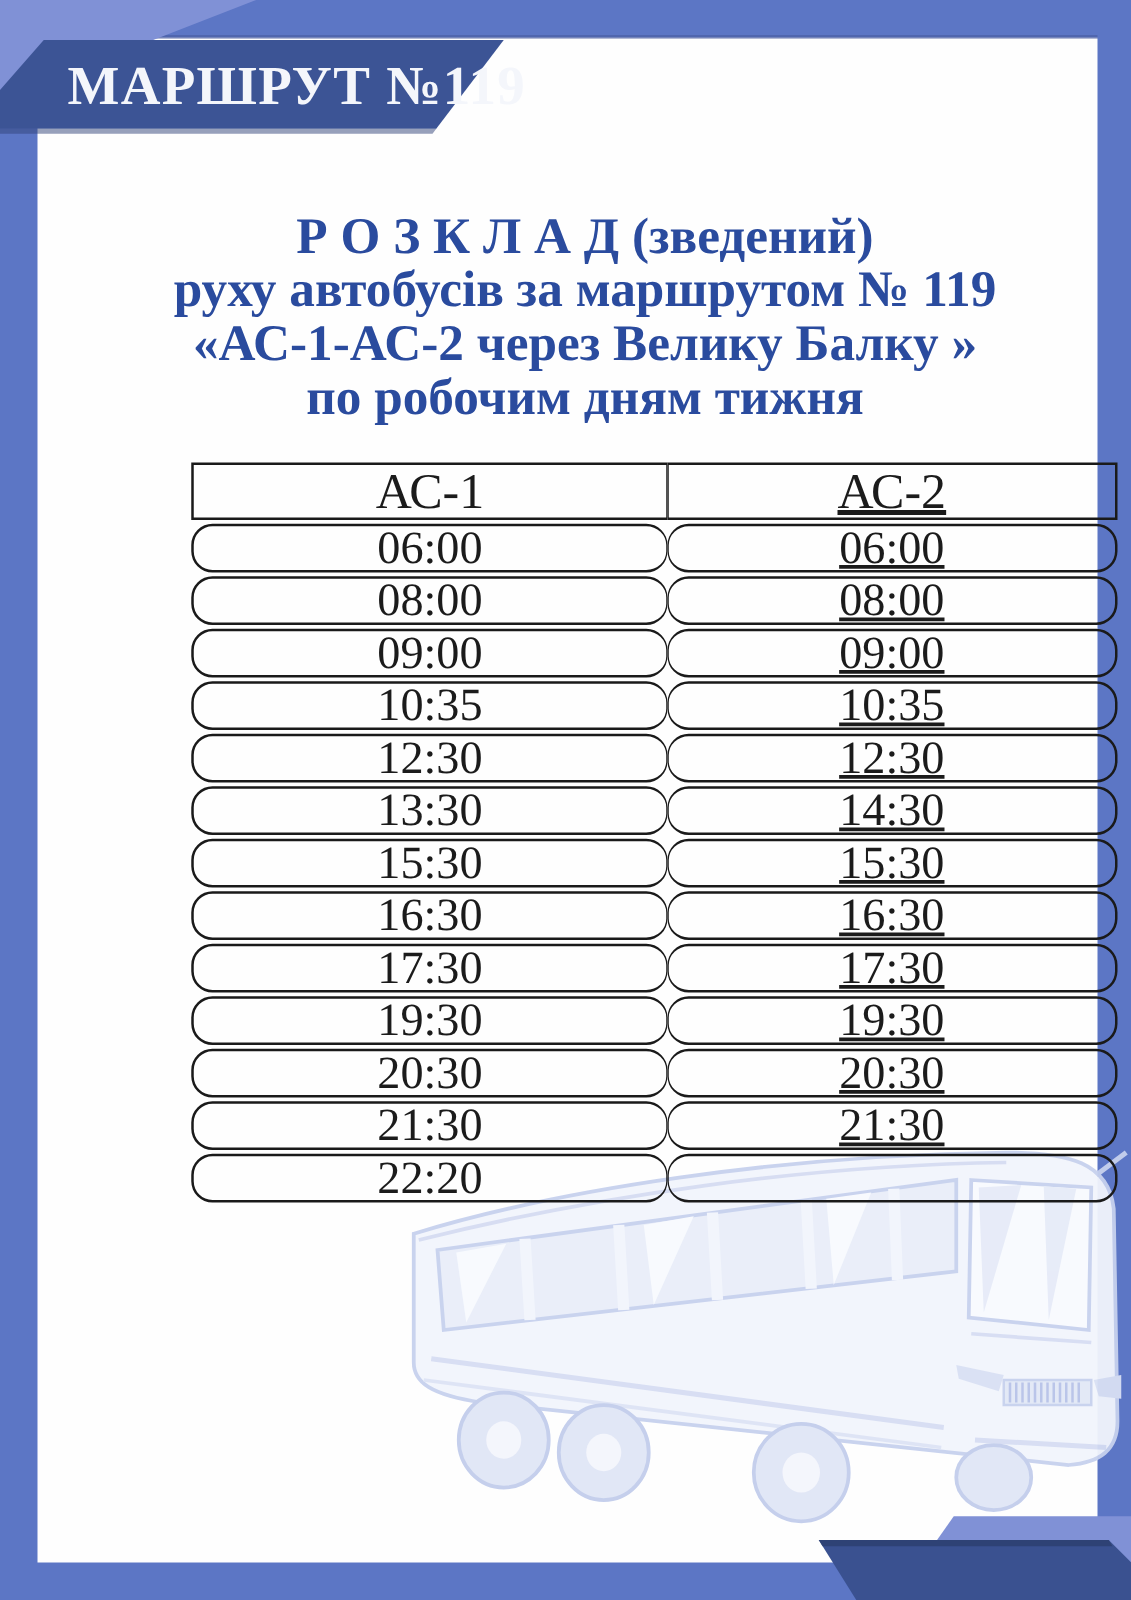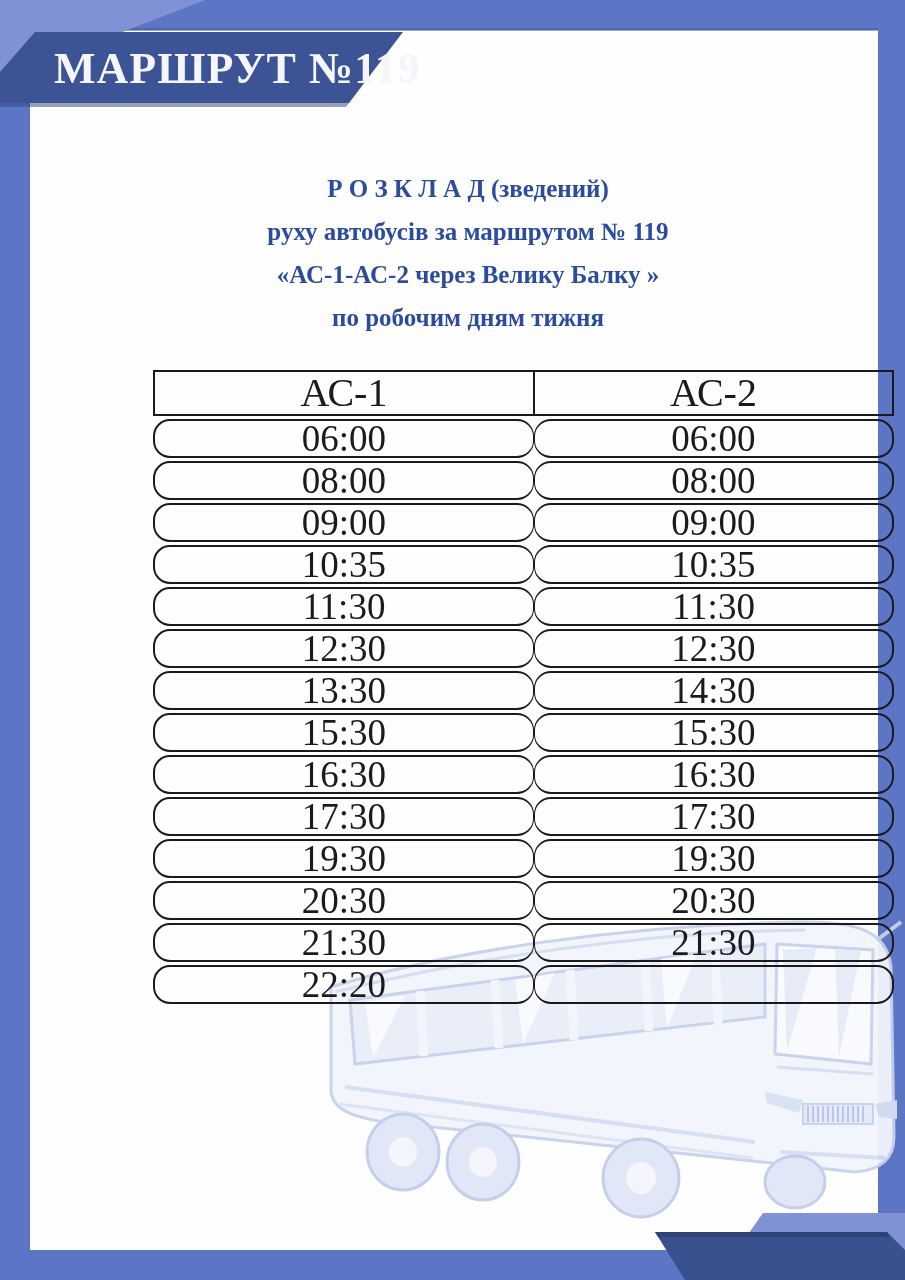--- a/index.html
+++ b/index.html
@@ -30,42 +30,42 @@
   }
   .title {
     position: absolute;
     left: 30px;
     right: 27px;
     top: 167px;
     padding-left: 28px;
     text-align: center;
     color: #2a4b9e;
     font-weight: bold;
-    font-size: 25px;
+    font-size: 41px;
     line-height: 43px;
   }
   table.schedule {
     position: absolute;
     left: 153px;
     top: 367px;
     width: 741px;
     border-collapse: separate;
     border-spacing: 0 3px;
     table-layout: fixed;
     color: #1b1b1b;
   }
   .schedule th, .schedule td {
     border: 2px solid #1a1a1a;
     text-align: center;
     font-weight: normal;
     background: transparent;
     padding: 0;
   }
   .schedule th:first-child, .schedule td:first-child { border-right-width: 1px; width: 51%; }
-  .schedule th:last-child,  .schedule td:last-child  { border-left-width: 1px; }
+  .schedule th:last-child,  .schedule td:last-child  { border-left-width: 1px; text-decoration: underline; }
   .schedule th { font-size: 40px; line-height: 42px; height: 42px; }
   .schedule td { font-size: 37px; line-height: 35px; height: 35px; border-radius: 17px; }
 </style>
 </head>
 <body>
 
 <div class="page">
 
   <svg class="decor" width="905" height="1280" viewBox="0 0 905 1280">
 
@@ -169,24 +169,20 @@
         </tr>
         <tr>
           <td>09:00</td>
           <td>09:00</td>
         </tr>
         <tr>
           <td>10:35</td>
           <td>10:35</td>
         </tr>
         <tr>
-          <td>11:30</td>
-          <td>11:30</td>
-        </tr>
-        <tr>
           <td>12:30</td>
           <td>12:30</td>
         </tr>
         <tr>
           <td>13:30</td>
           <td>14:30</td>
         </tr>
         <tr>
           <td>15:30</td>
           <td>15:30</td>

